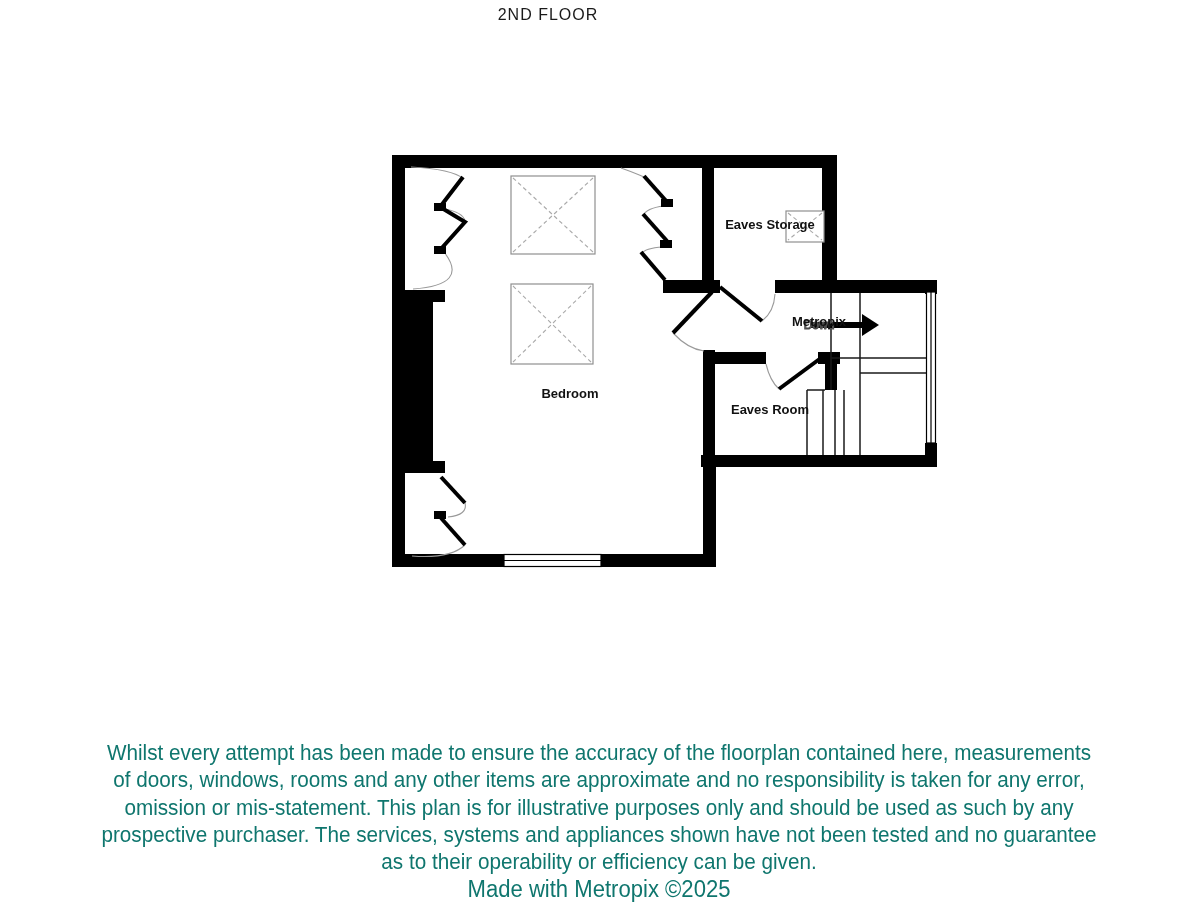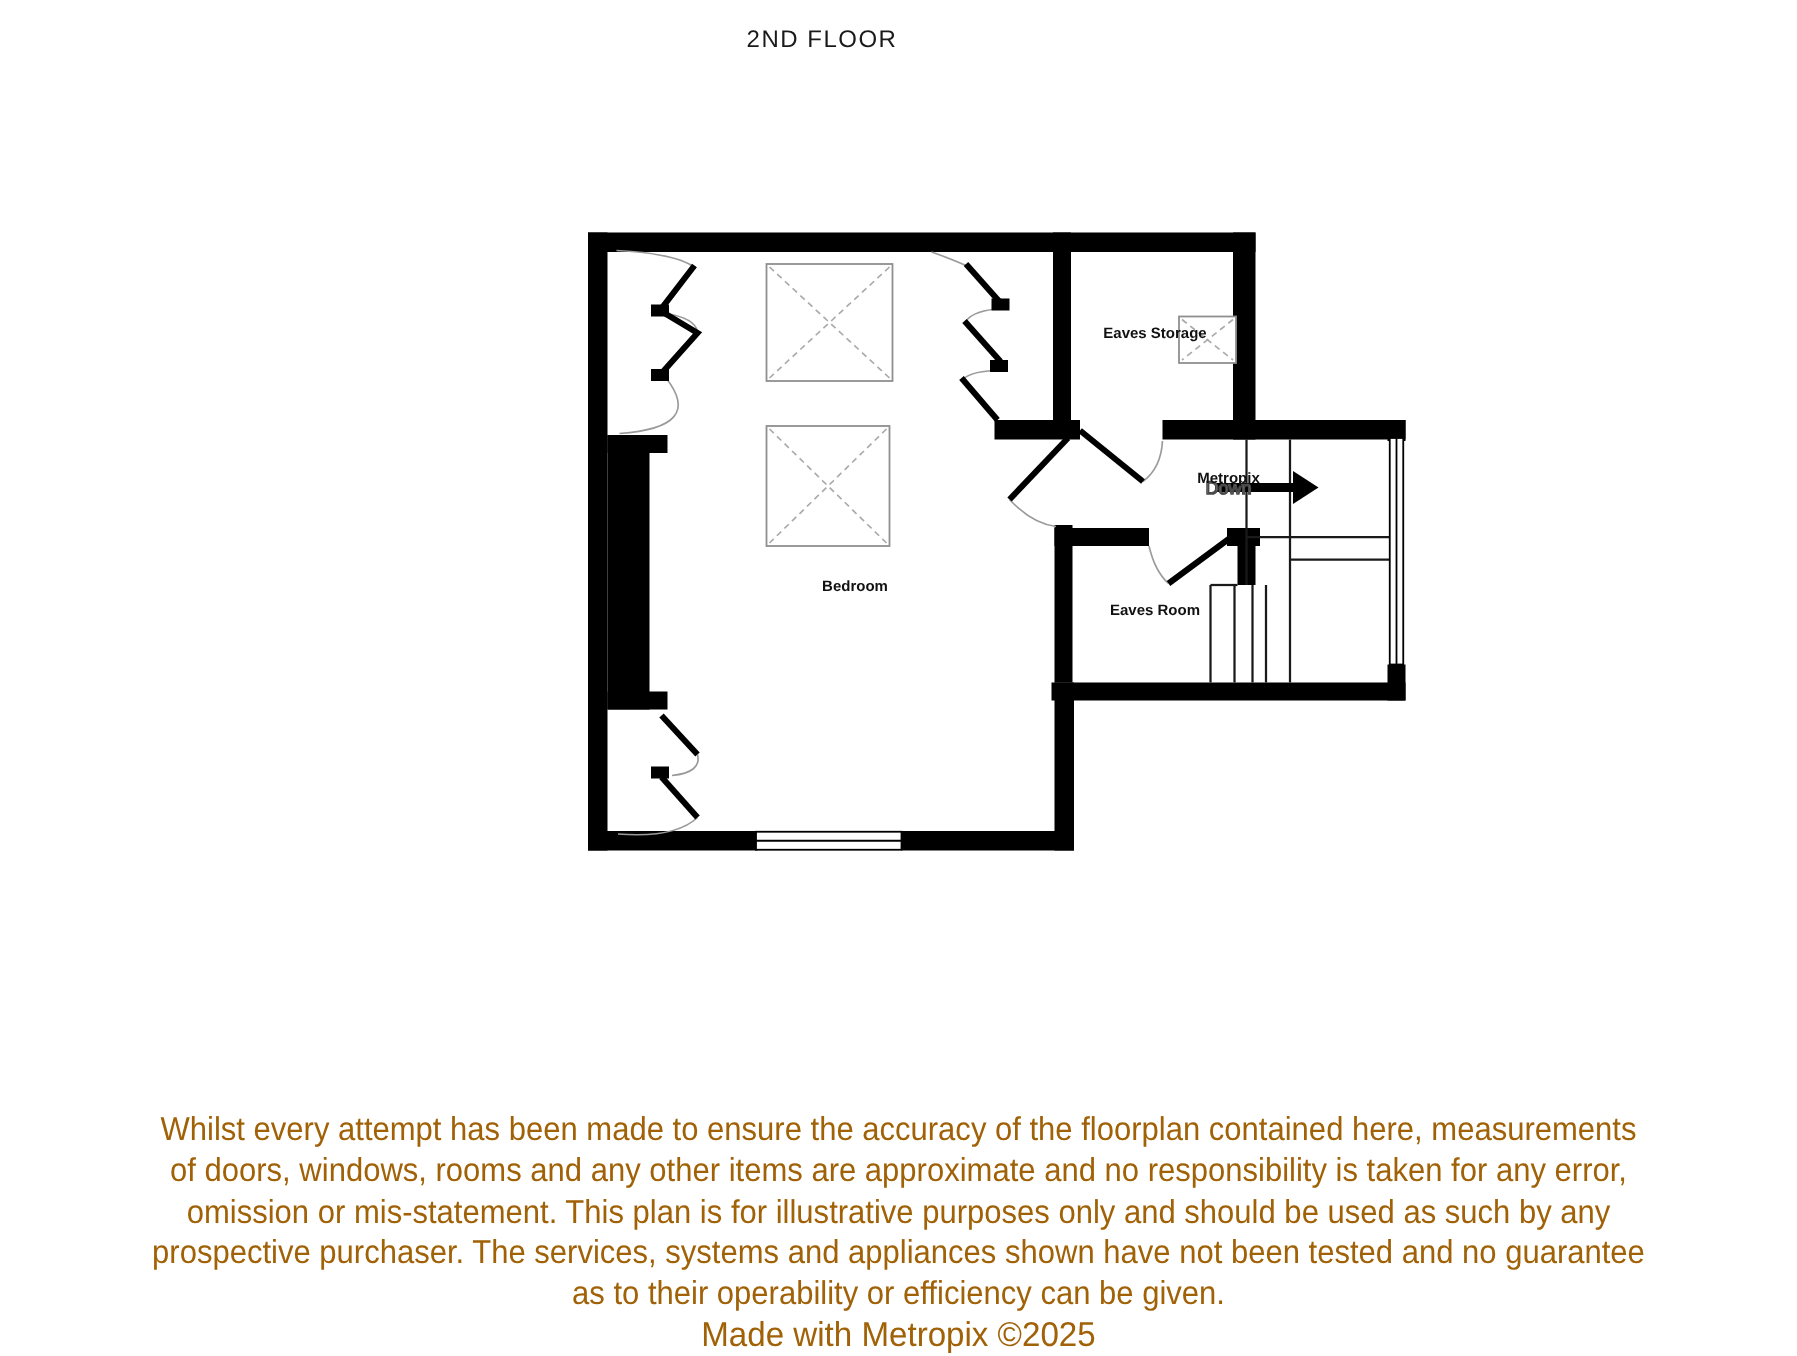--- a/index.html
+++ b/index.html
@@ -4,38 +4,38 @@
 <style>
   html,body{margin:0;padding:0;background:#ffffff;}
   body{
     width:1198px;height:904px;position:relative;overflow:hidden;
     font-family:"Liberation Sans","DejaVu Sans",sans-serif;
     -webkit-font-smoothing:antialiased;
   }
   .abs{position:absolute;}
   #plan-svg{position:absolute;left:0;top:0;}
   .page-title{
-    left:448px;top:18px;width:200px;text-align:center;
+    left:448px;top:6px;width:200px;text-align:center;
     font-size:16px;letter-spacing:1px;color:#1a1a1a;
   }
   .room-label{
-    text-align:center;font-weight:bold;font-size:10px;color:#111111;
+    text-align:center;font-weight:bold;font-size:13px;color:#111111;
     white-space:nowrap;z-index:5;
   }
   .lbl-eaves{left:690px;top:217px;width:160px;}
   .lbl-landing{left:759px;top:314px;width:120px;z-index:6;}
   .lbl-down{
     left:769px;top:318px;width:100px;text-align:center;
     font-weight:normal;font-size:12px;color:#cfcfcf;
     -webkit-text-stroke:1px #4a4a4a;z-index:4;
   }
   .lbl-bedroom{left:500px;top:386px;width:140px;}
   .lbl-shower{left:700px;top:402px;width:140px;}
   .disclaimer{
-    left:0;top:739px;width:1198px;text-align:center;color:#a16207;
+    left:0;top:739px;width:1198px;text-align:center;color:#0f766e;
   }
   .disclaimer .line{
     font-size:22px;line-height:27.3px;white-space:nowrap;
     transform:scaleX(0.94);transform-origin:50% 50%;
   }
   .disclaimer .credit{
     font-size:23px;line-height:28px;transform:scaleX(0.96);transform-origin:50% 50%;
   }
 </style>
 </head>

